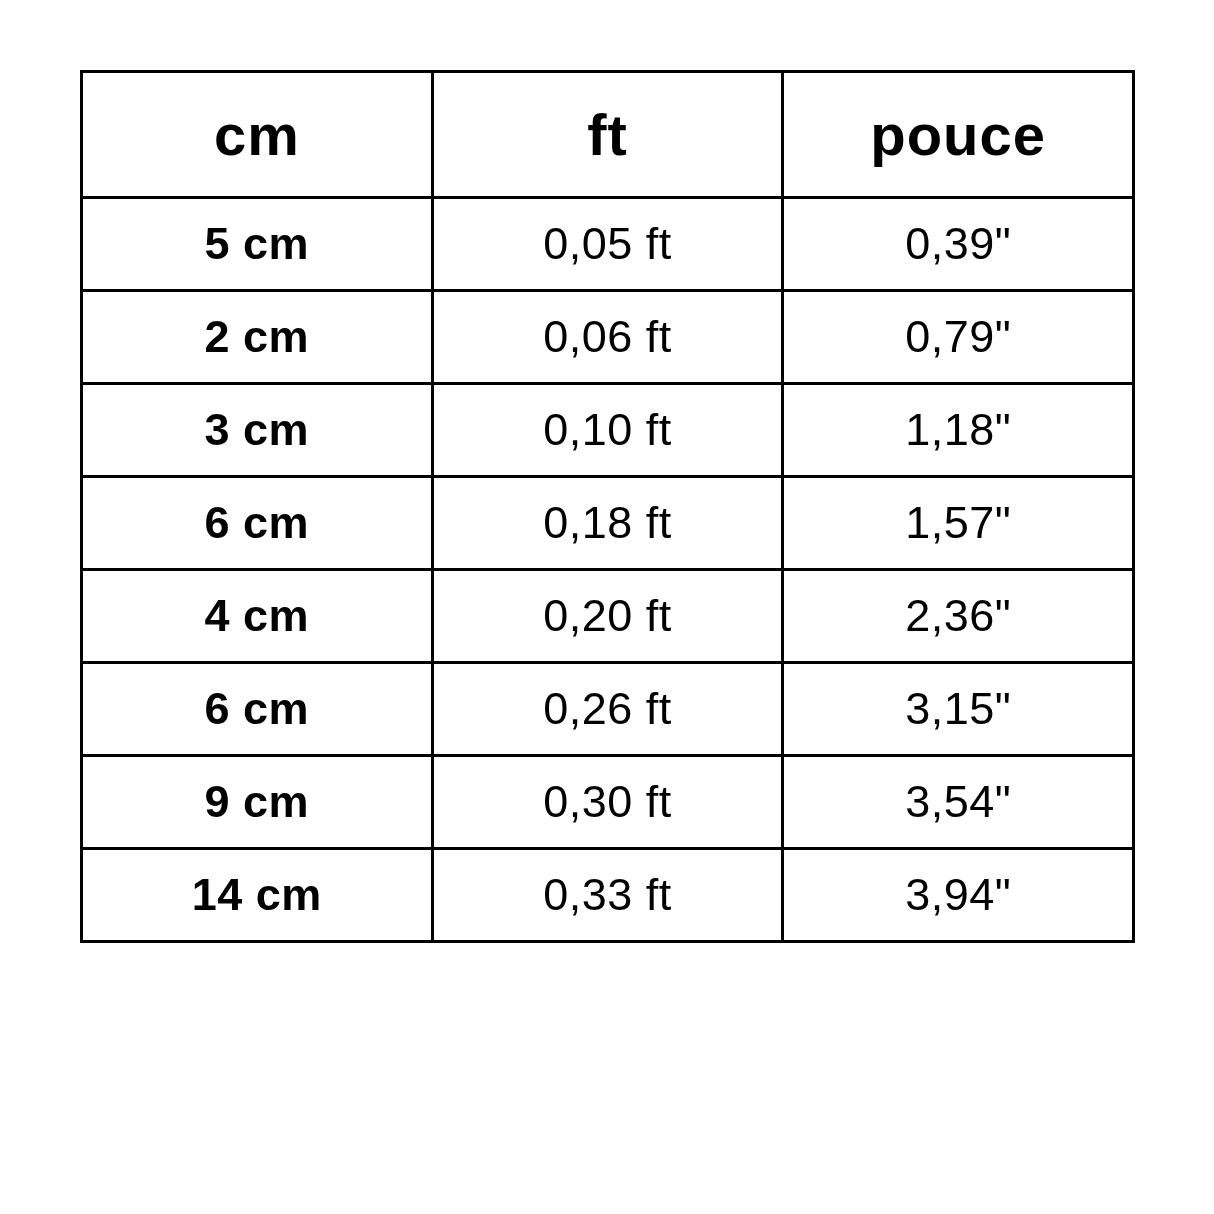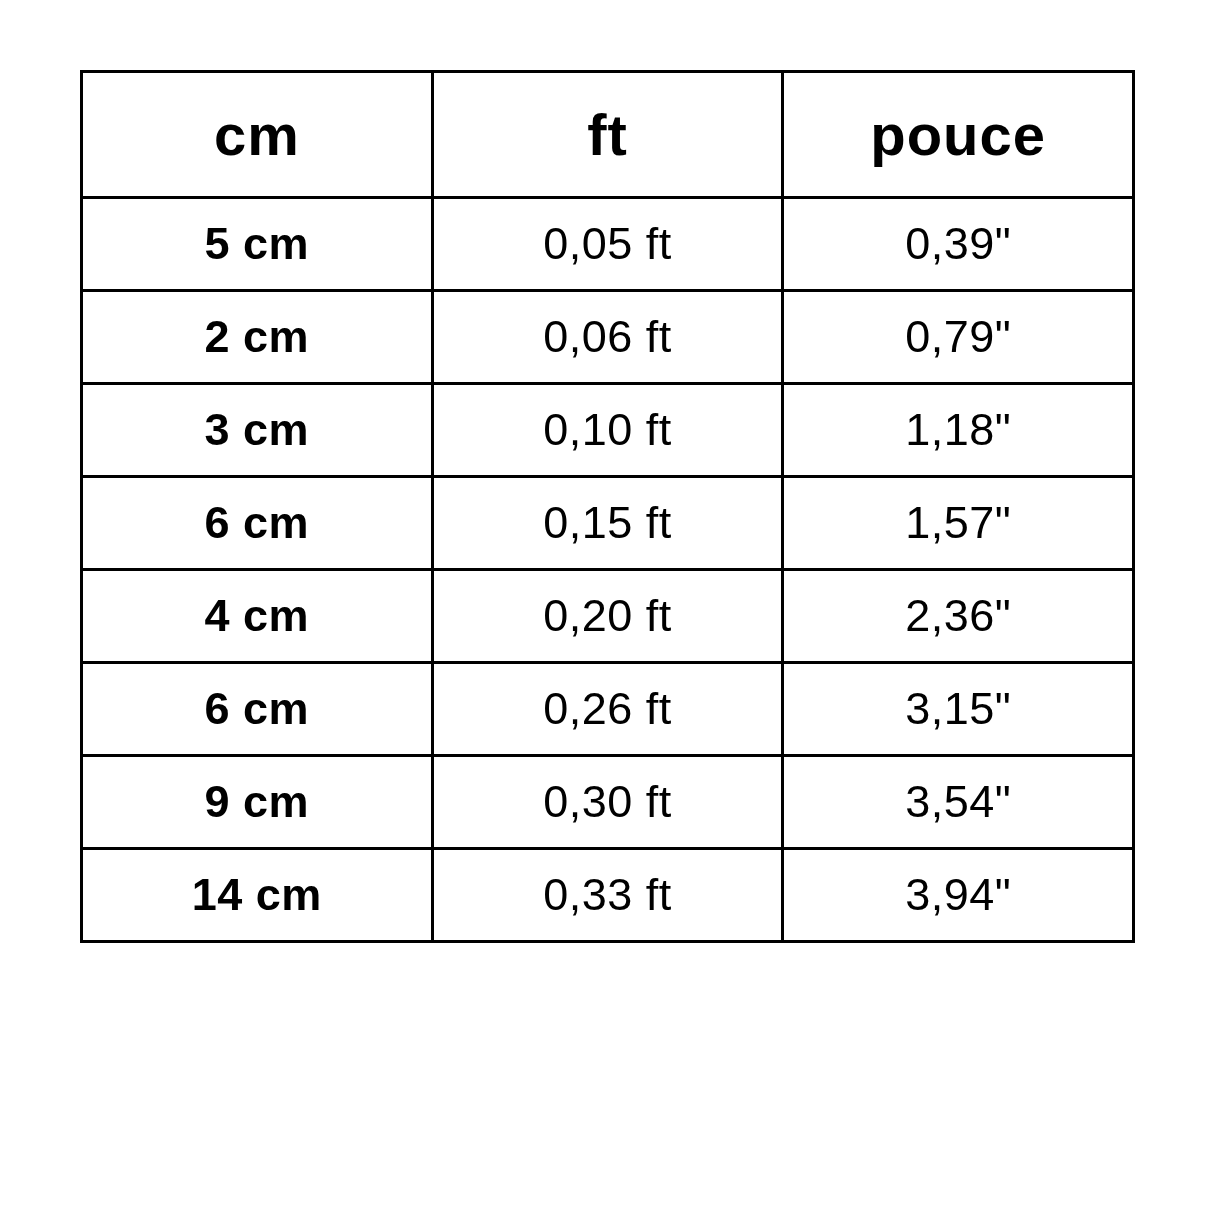--- a/index.html
+++ b/index.html
@@ -69,21 +69,21 @@
         <td class="col-ft">0,06 ft</td>
         <td class="col-pouce">0,79"</td>
       </tr>
       <tr>
         <td class="col-cm">3 cm</td>
         <td class="col-ft">0,10 ft</td>
         <td class="col-pouce">1,18"</td>
       </tr>
       <tr>
         <td class="col-cm">6 cm</td>
-        <td class="col-ft">0,15 ft</td>
+        <td class="col-ft">0,18 ft</td>
         <td class="col-pouce">1,57"</td>
       </tr>
       <tr>
         <td class="col-cm">4 cm</td>
         <td class="col-ft">0,20 ft</td>
         <td class="col-pouce">2,36"</td>
       </tr>
       <tr>
         <td class="col-cm">6 cm</td>
         <td class="col-ft">0,26 ft</td>

